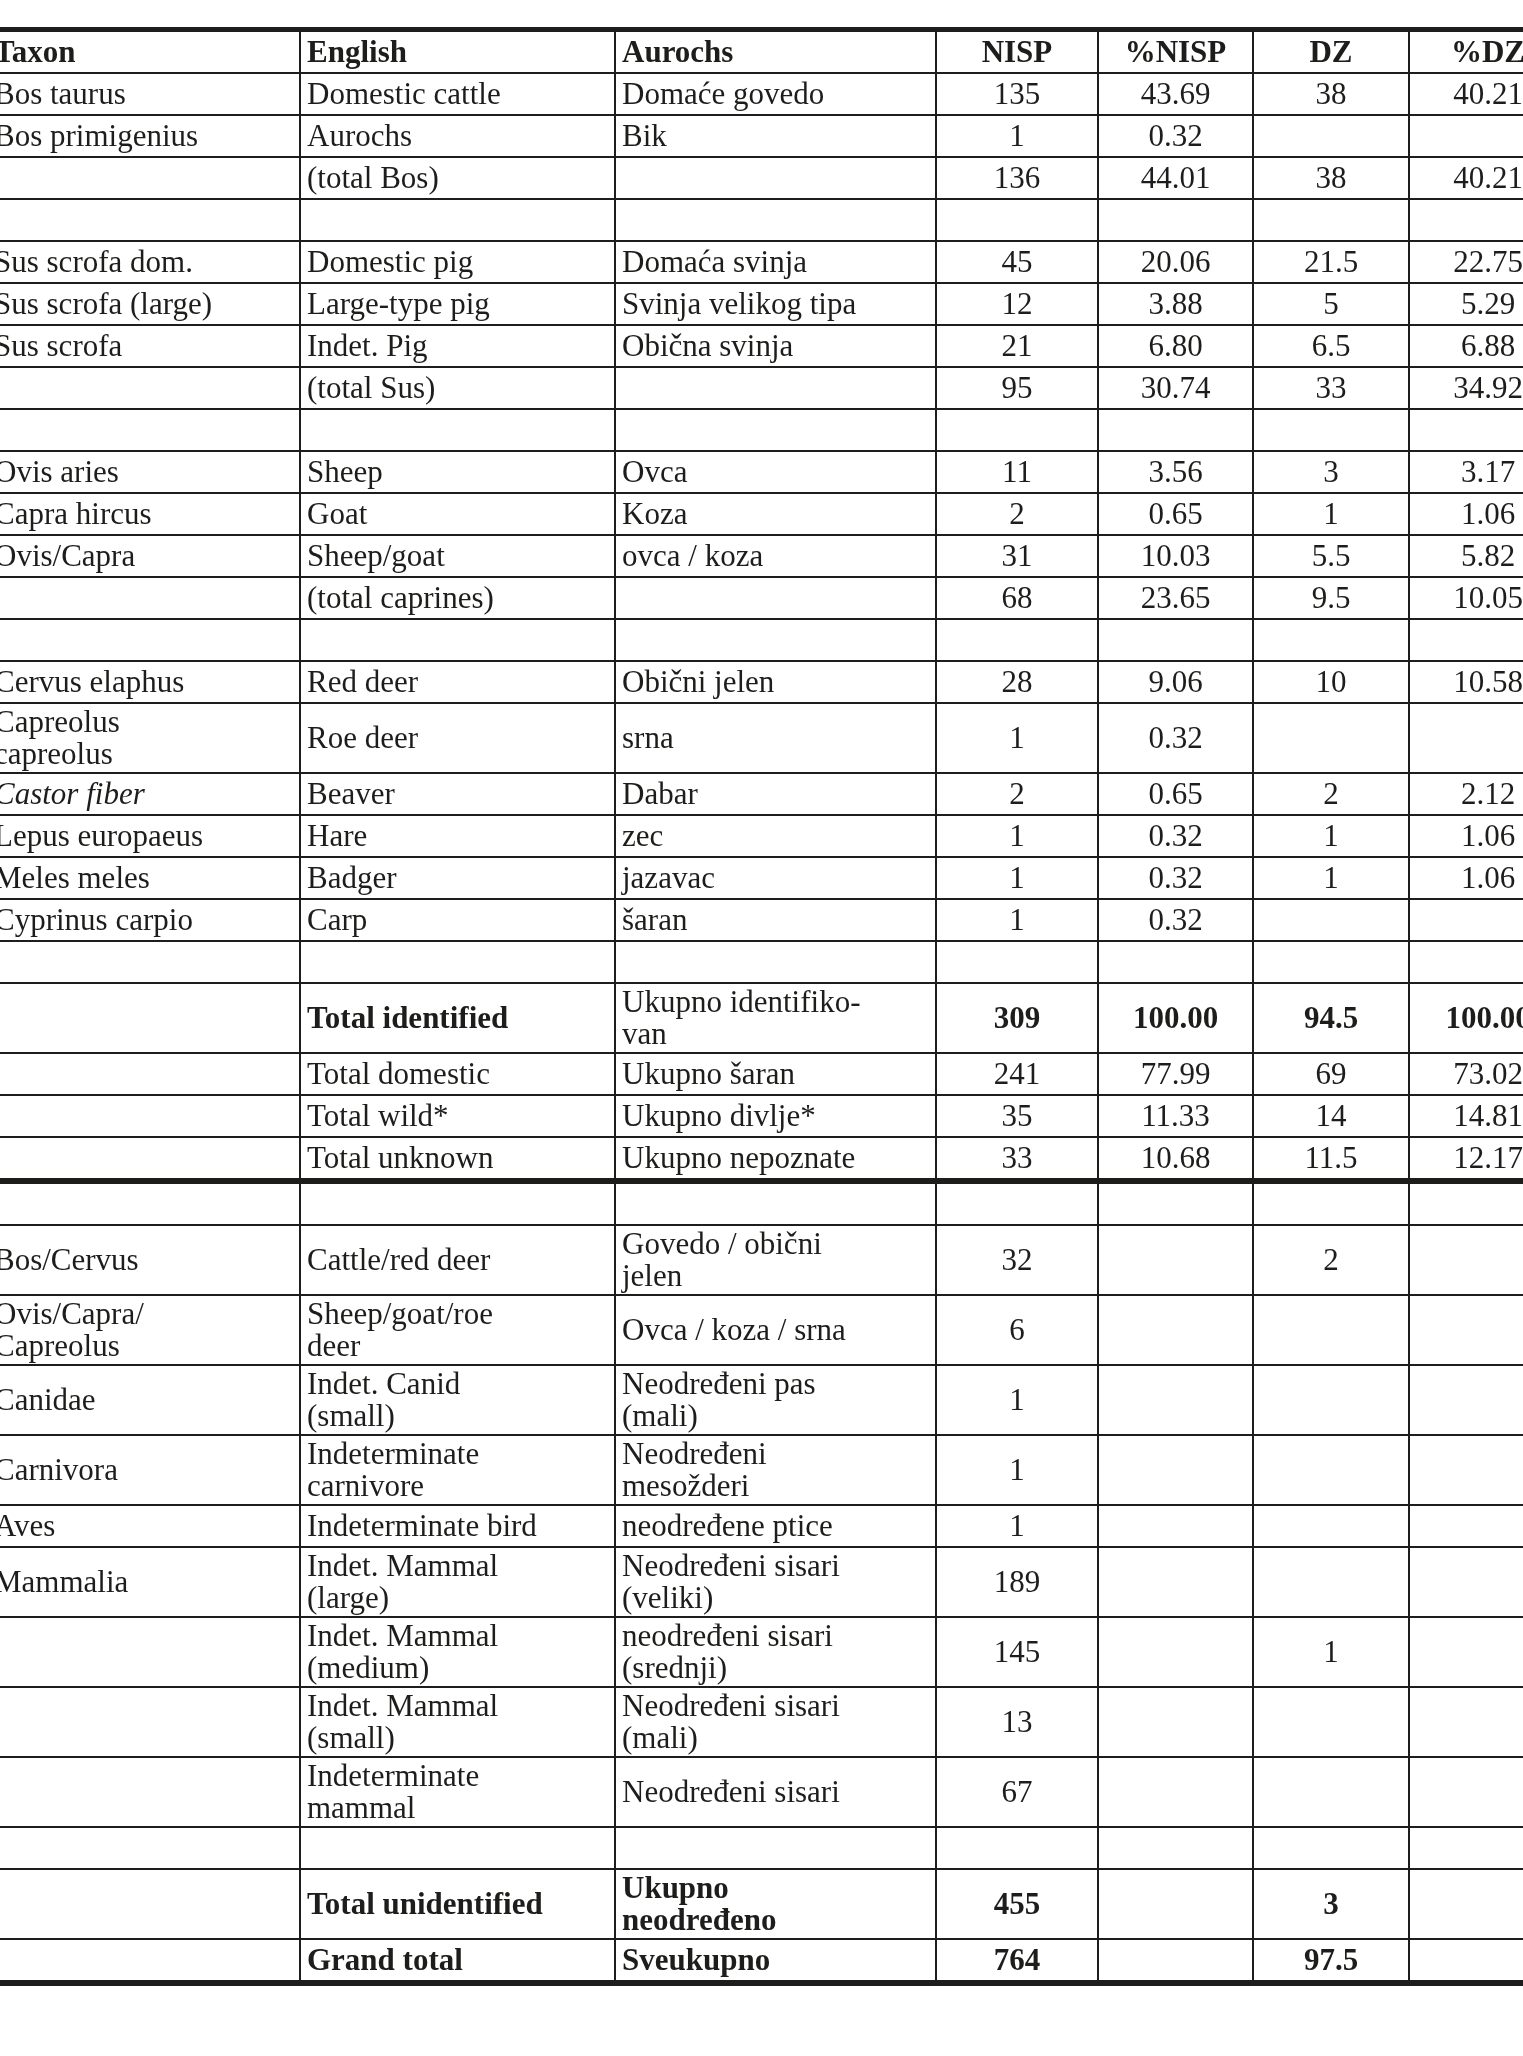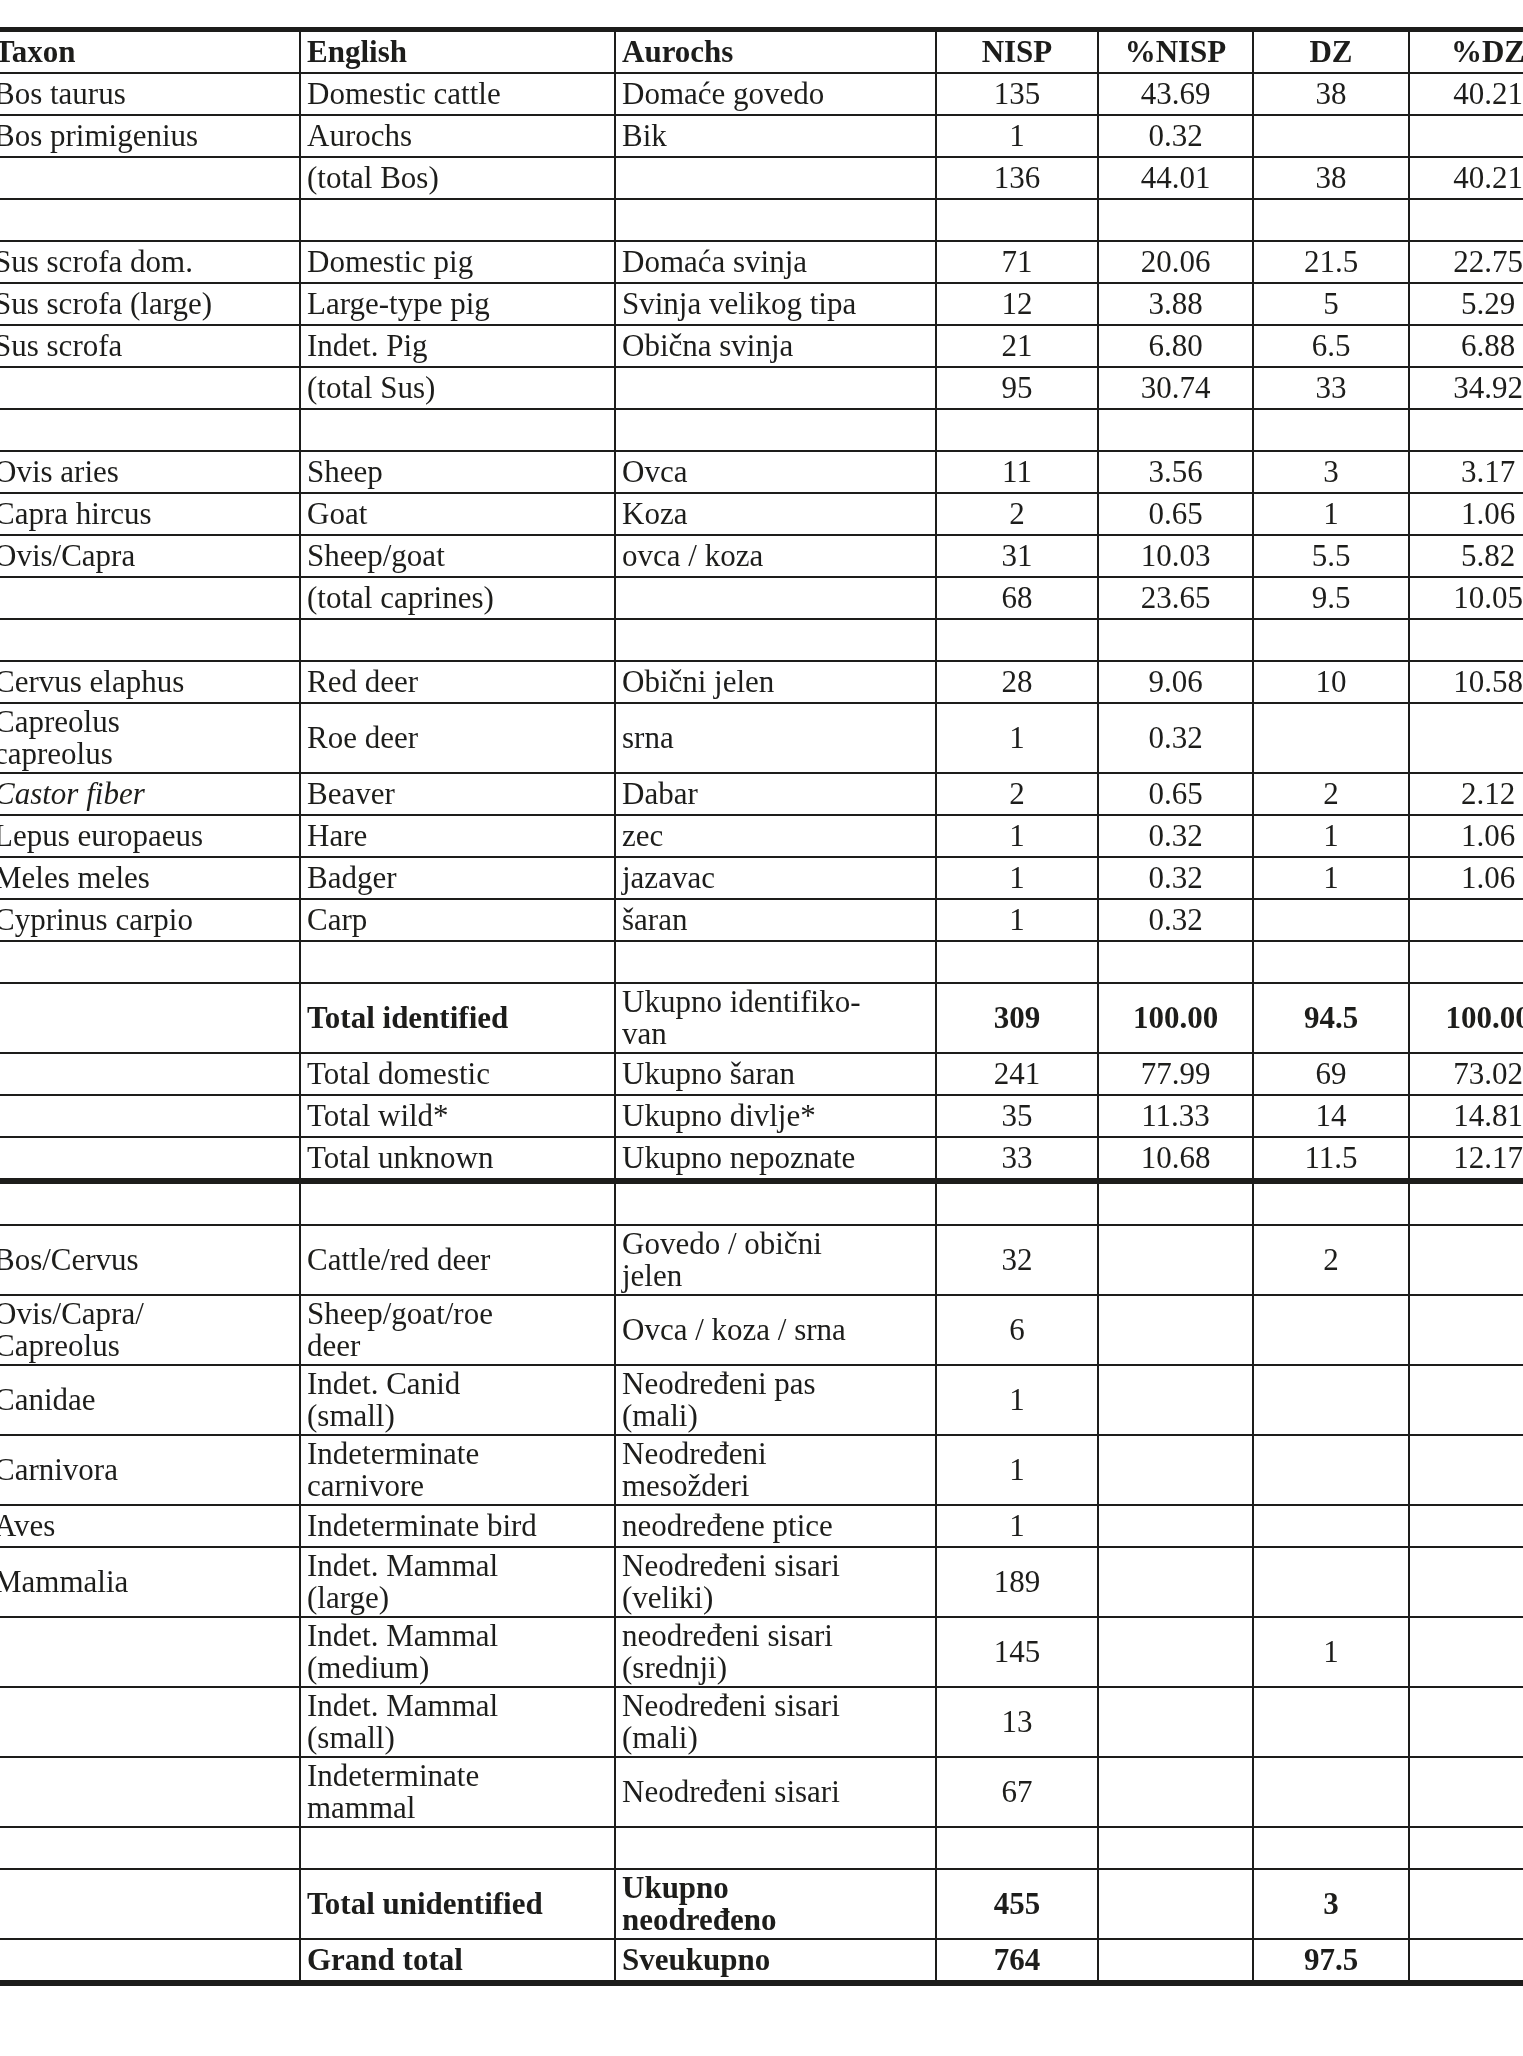--- a/index.html
+++ b/index.html
@@ -97,21 +97,21 @@
           <td class="c2"></td>
           <td class="c3"></td>
           <td class="c4"></td>
           <td class="c5"></td>
           <td class="c6"></td>
         </tr>
         <tr>
           <td class="c0">Sus scrofa dom.</td>
           <td class="c1">Domestic pig</td>
           <td class="c2">Domaća svinja</td>
-          <td class="c3">71</td>
+          <td class="c3">45</td>
           <td class="c4">20.06</td>
           <td class="c5">21.5</td>
           <td class="c6">22.75</td>
         </tr>
         <tr>
           <td class="c0">Sus scrofa (large)</td>
           <td class="c1">Large-type pig</td>
           <td class="c2">Svinja velikog tipa</td>
           <td class="c3">12</td>
           <td class="c4">3.88</td>

